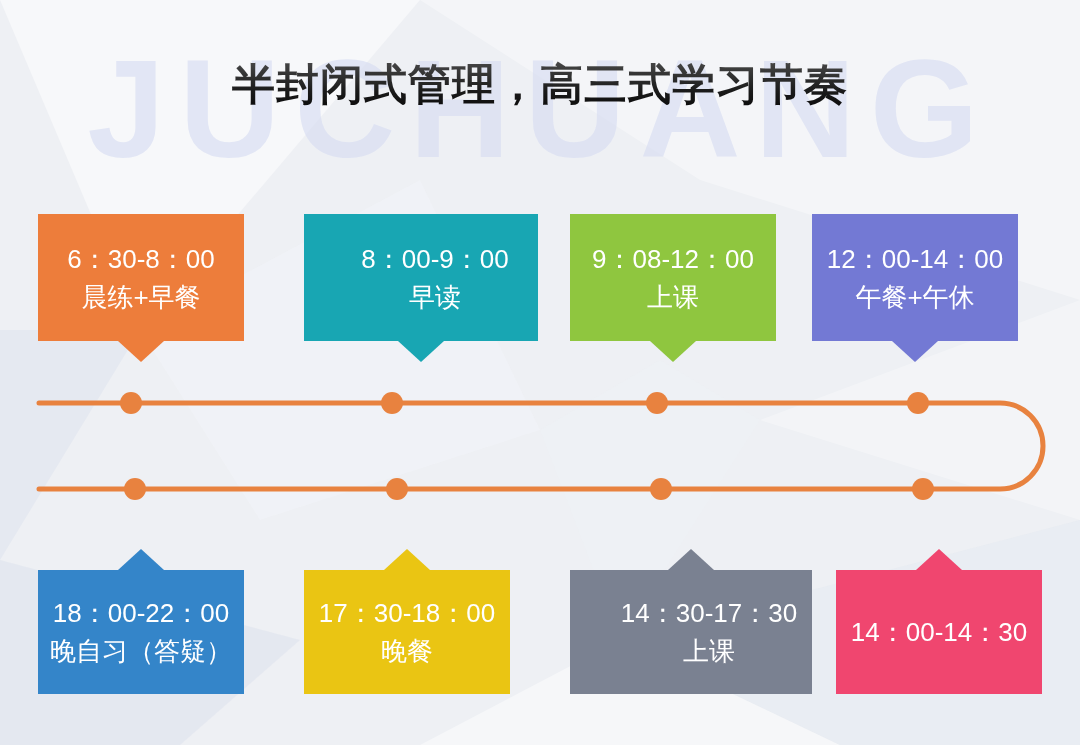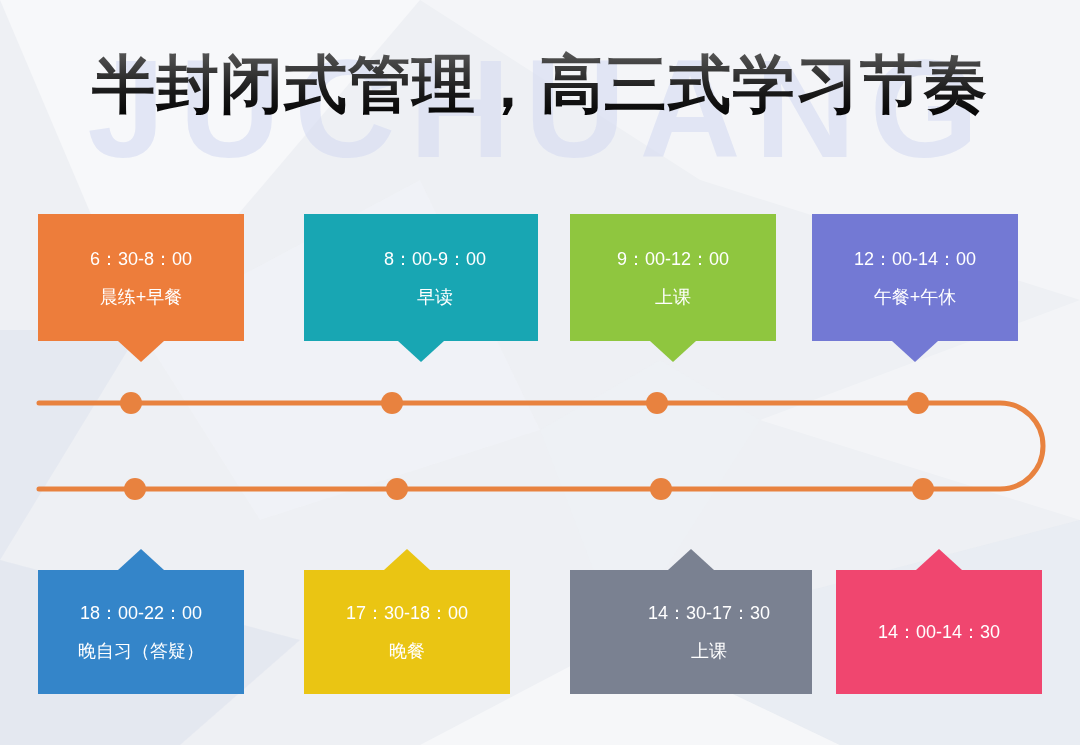--- a/index.html
+++ b/index.html
@@ -9,37 +9,37 @@
     font-family:"Liberation Sans", sans-serif;
   }
   .bg{position:absolute;left:0;top:0;width:1080px;height:745px;}
   .watermark{
     position:absolute;top:34px;left:0;width:100%;text-align:center;
     font-size:140px;line-height:150px;font-weight:700;letter-spacing:14px;
     color:#D6DCF2;opacity:.62;white-space:nowrap;
   }
   .title{
     position:absolute;top:46px;left:0;width:100%;margin:0;text-align:center;
-    font-size:63px;line-height:76px;font-weight:700;letter-spacing:1px;color:#101010;
+    font-size:43px;line-height:76px;font-weight:700;letter-spacing:1px;color:#101010;
   }
   @supports ((-webkit-background-clip:text) or (background-clip:text)){
     .title{
       background:linear-gradient(180deg,#5e5e5e 0%,#1a1a1a 60%,#000 100%);
       -webkit-background-clip:text;background-clip:text;color:transparent;
     }
   }
   .timeline{position:absolute;left:0;top:0;width:1080px;height:745px;}
   .timeline path{fill:none;stroke:var(--c,#E8823F);stroke-width:5;stroke-linecap:round;}
   .timeline circle{fill:var(--c,#E8823F);}
   .card{
     position:absolute;width:206px;background:var(--c,#888);
     display:flex;flex-direction:column;justify-content:center;align-items:center;
     color:#fff;text-align:center;
   }
-  .card .time,.card .activity{font-size:18px;line-height:38px;white-space:nowrap;}
+  .card .time,.card .activity{font-size:26px;line-height:38px;white-space:nowrap;}
   .card.top{top:214px;height:127px;}
   .card.bottom{top:570px;height:124px;}
   .card.top::after{
     content:"";position:absolute;top:100%;left:50%;transform:translateX(-50%);
     width:0;height:0;border-style:solid;border-color:transparent;
     border-width:21px 23px 0 23px;border-top-color:var(--c,#888);
   }
   .card.bottom::before{
     content:"";position:absolute;bottom:100%;left:50%;transform:translateX(-50%);
     width:0;height:0;border-style:solid;border-color:transparent;
@@ -79,21 +79,21 @@
 
 <div class="card top" style="left: 38px; --c: #ED7D3B;">
   <div class="time">6：30-8：00</div>
   <div class="activity">晨练+早餐</div>
 </div>
 <div class="card top" style="left: 304px; padding-left: 28px; --c: #18A6B3;">
   <div class="time">8：00-9：00</div>
   <div class="activity">早读</div>
 </div>
 <div class="card top" style="left: 570px; --c: #8FC63F;">
-  <div class="time">9：00-12：00</div>
+  <div class="time">9：08-12：00</div>
   <div class="activity">上课</div>
 </div>
 <div class="card top" style="left: 812px; --c: #7379D4;">
   <div class="time">12：00-14：00</div>
   <div class="activity">午餐+午休</div>
 </div>
 
 <div class="card bottom" style="left: 38px; align-items: center; --c: #3485C9;">
   <div class="time">18：00-22：00</div>
   <div class="activity">晚自习（答疑）</div>

